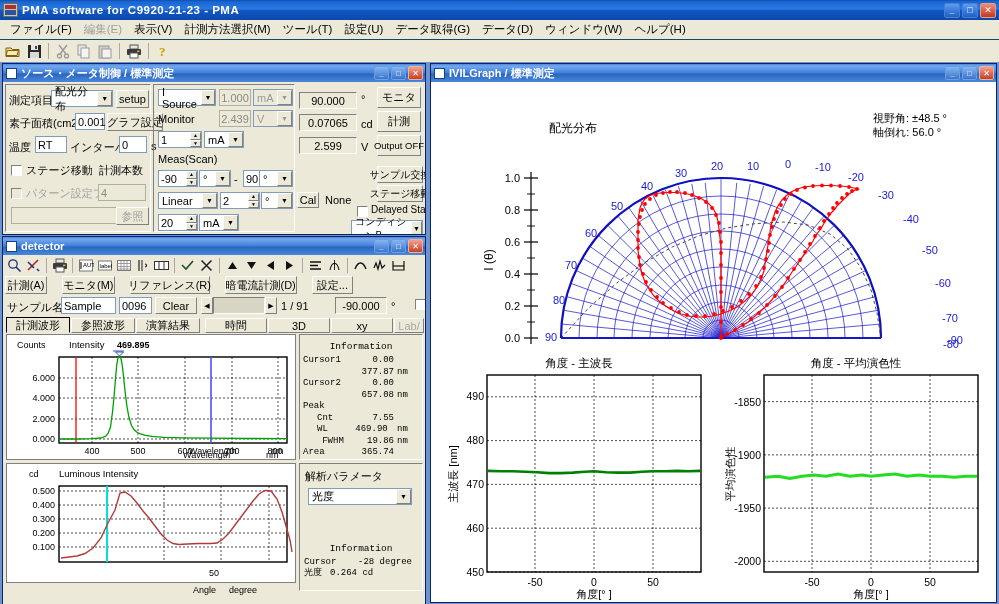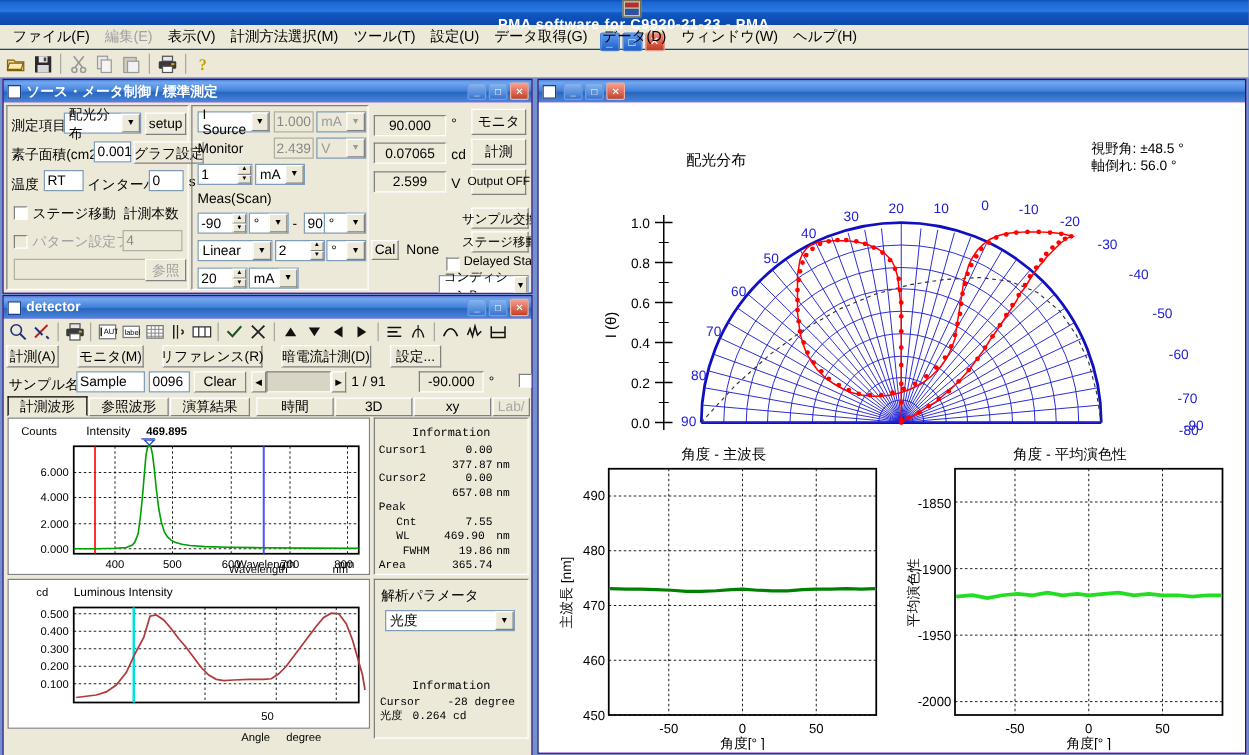--- a/index.html
+++ b/index.html
@@ -8,21 +8,21 @@
     background:#3b6ea5;
     font-family:"Liberation Sans","DejaVu Sans",sans-serif;
     font-size:11px;color:#000;
     -webkit-font-smoothing:none;
   }
   
   #app{position:absolute;left:0;top:0;width:999px;height:604px;background:#5a82c2;}
   .titlebar{
     height:20px;background:linear-gradient(to bottom,#0a4fb5 0%,#1a64d0 8%,#2a7ae4 45%,#1257c4 52%,#0b48ab 100%);
     display:flex;align-items:center;color:#fff;font-weight:bold;font-size:11.5px;
-    padding-left:15px;box-sizing:border-box;flex-direction:column;
+    padding-left:3px;box-sizing:border-box;
   }
   .titlebar .tb-icon{width:15px;height:14px;background:#c8c8b0;border:1px solid #707050;
      margin-right:4px;box-sizing:border-box;position:relative;overflow:hidden;flex:0 0 auto;}
   .titlebar .tb-icon:before{content:"";position:absolute;left:1px;top:1px;width:11px;height:4px;background:#b03030;}
   .titlebar .tb-icon:after{content:"";position:absolute;left:1px;top:6px;width:11px;height:5px;background:#3050a0;}
   .tb-title{flex:1 1 auto;white-space:nowrap;letter-spacing:0.5px;}
   .winbtns{display:flex;gap:2px;padding-right:3px;}
   .wb{width:16px;height:15px;border:1px solid #4a7fd0;border-radius:2px;
       font-size:9px;color:#fff;display:flex;align-items:center;justify-content:center;
       background:linear-gradient(to bottom,#5c9bf0,#1f5fc8);box-sizing:border-box;font-weight:bold;}
@@ -31,21 +31,21 @@
      padding-left:4px;font-size:11.5px;border-bottom:1px solid #0c4a6e;}
   .menubar span{padding:1px 6px;white-space:nowrap;}
   .menubar span.disabled{color:#a0a0a0;}
   .toolbar{height:22px;background:#ece9d8;display:flex;align-items:center;padding-left:3px;gap:1px;
      border-bottom:1px solid #9a9a8a;}
   .tbtn{width:20px;height:19px;display:flex;align-items:center;justify-content:center;font-size:12px;}
   .tsep{width:1px;height:16px;background:#aaa8a0;margin:0 3px;}
   .workspace{position:absolute;left:0;top:62px;width:999px;height:542px;background:#6f94cd;}
 
   
-  .cwin{position:absolute;border:1px solid #0a246a;background:#d946ef;box-sizing:border-box;}
+  .cwin{position:absolute;border:1px solid #0a246a;background:#1d4ed8;box-sizing:border-box;}
   .cwin-title{height:18px;display:flex;align-items:center;padding:0 2px 0 3px;
      background:linear-gradient(to bottom,#4e88d8 0%,#74a8ef 12%,#3f7fd8 50%,#2866c0 55%,#4b87da 100%);
      color:#fff;font-size:11px;font-weight:bold;box-sizing:border-box;}
   .cwin-title .sq{width:11px;height:11px;background:#fff;border:1px solid #1b3f80;margin-right:4px;box-sizing:border-box;}
   .cwin-title .ct{flex:1 1 auto;white-space:nowrap;}
   .cwb{width:15px;height:14px;border:1px solid #6d9fe0;border-radius:2px;margin-left:2px;
       font-size:8px;color:#fff;display:flex;align-items:center;justify-content:center;
       background:linear-gradient(to bottom,#86b6f2,#3a74cd);box-sizing:border-box;font-weight:bold;}
   .cwb.close{background:linear-gradient(to bottom,#f5a090,#c34125);border-color:#eeb0a0;}
   .cwin-body{position:absolute;left:0;right:0;top:18px;bottom:0;background:#ece9d8;overflow:hidden;}
@@ -639,20 +639,21 @@
             </div>
           </div>
         </div>
 
       </div>
     </div>
 
     <div class="cwin" id="graphwin">
       <div class="cwin-title">
         <div class="sq"></div>
+        <div class="ct">IVILGraph / 標準測定</div>
         <div class="cwb">_</div>
         <div class="cwb">□</div>
         <div class="cwb close">✕</div>
       </div>
       <div class="cwin-body">
 
         <div style="position:absolute;left:0;top:0;width:565px;height:266px;">
           <svg width="565" height="266" viewBox="0 0 565 266">
             <rect x="0" y="0" width="565" height="266" fill="#fff"></rect>
             <text class="axtxt" x="118" y="50" font-size="12" fill="#000">配光分布</text>

